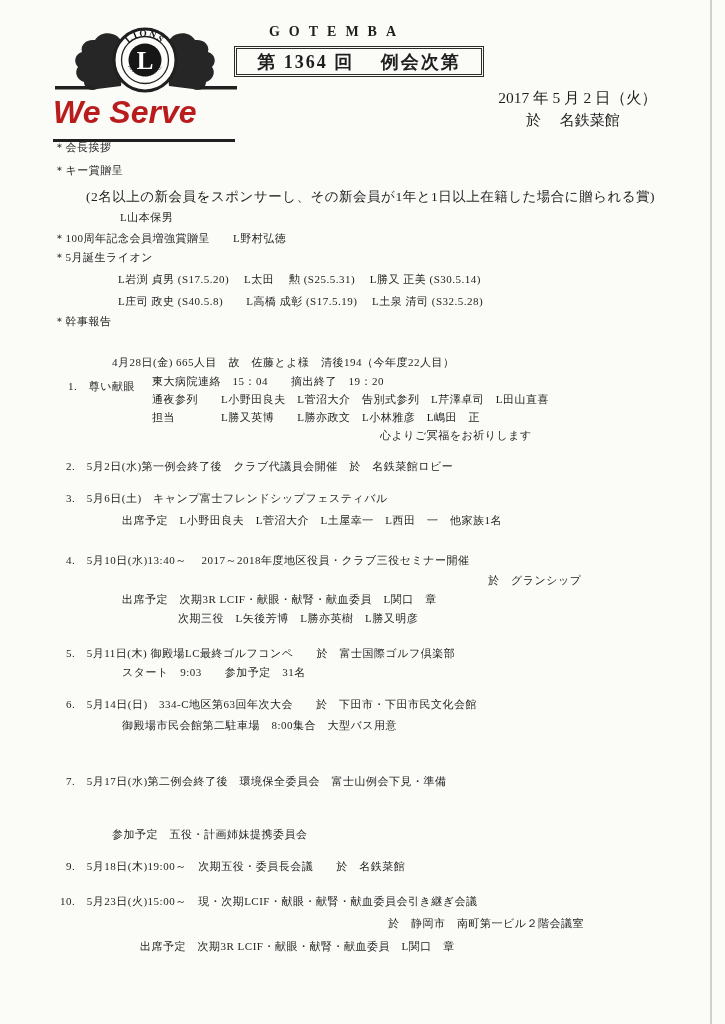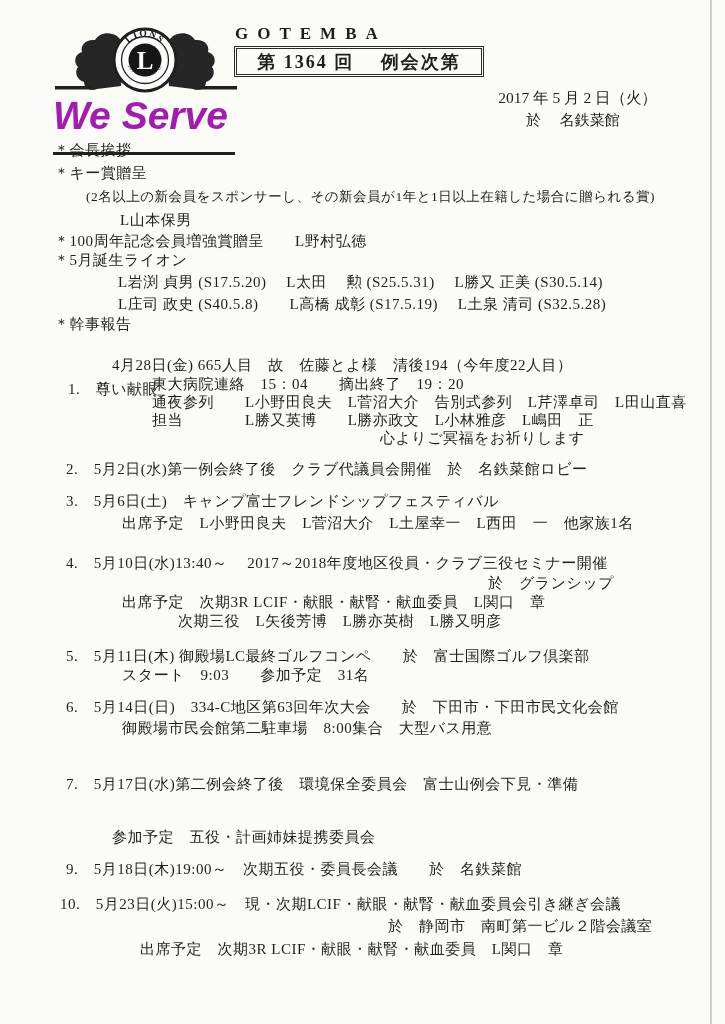--- a/index.html
+++ b/index.html
@@ -25,23 +25,23 @@
   .scan-edge{
     position:absolute;
     left:710px;top:0;
     width:2px;height:100%;
     background:var(--edge);
     opacity:.65;
   }
   
   .club-name{
     position:absolute;
-    left:235px;top:24px;width:218px;
-    text-align:left;
-    font-size:17px;
+    left:228px;top:24px;width:218px;
+    text-align:center;
+    font-size:14px;
     letter-spacing:9px;
     font-weight:600;
     white-space:nowrap;
   }
   .title-box{
     position:absolute;
     left:236px;top:48px;
     width:244px;height:25px;
     border:1px solid #2b2b2b;
     outline:1px solid #2b2b2b;
@@ -71,33 +71,33 @@
   .logo-block{
     position:absolute;
     left:53px;top:26px;width:184px;
   }
   .emblem-svg{display:block;}
   .motto{
     margin-top:-2px;
     font-family:"Liberation Sans","DejaVu Sans",sans-serif;
     font-style:italic;
     font-weight:800;
-    font-size:39px;
+    font-size:32px;
     letter-spacing:0px;
-    color:#a21caf;
+    color:#b91c1c;
     border-bottom:3.5px solid #202020;
-    padding-bottom:14px;
+    padding-bottom:8px;
     width:182px;
     white-space:nowrap;
   }
   
   .doc-lines{position:absolute;left:0;top:0;width:100%;height:100%;}
   .doc-line{
     position:absolute;
-    font-size:15px;
+    font-size:11px;
     line-height:1.25;
     letter-spacing:0.5px;
     white-space:pre;
     color:var(--ink);
   }
 </style>
 <title>第 1364 回　 例会次第</title></head>
 <body>
 
 <div class="page">

